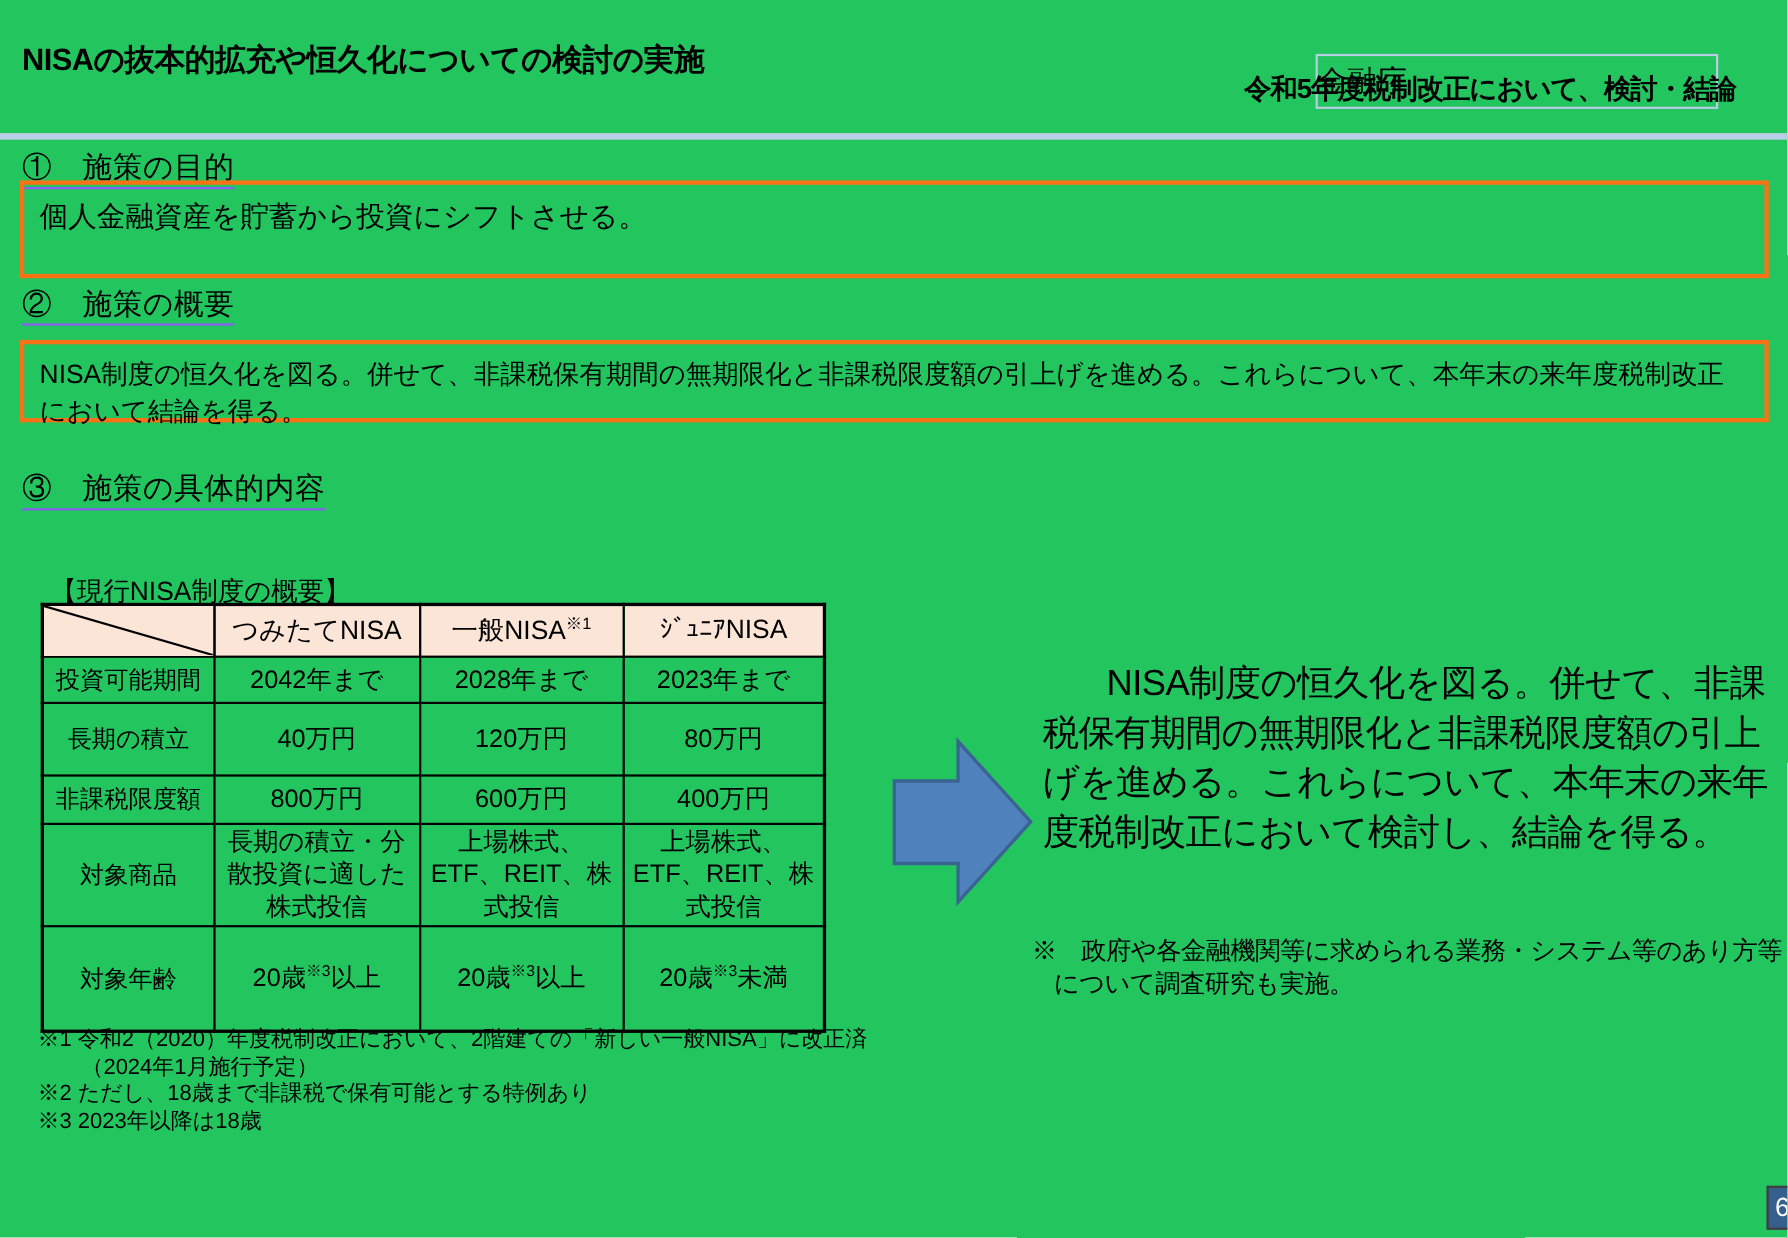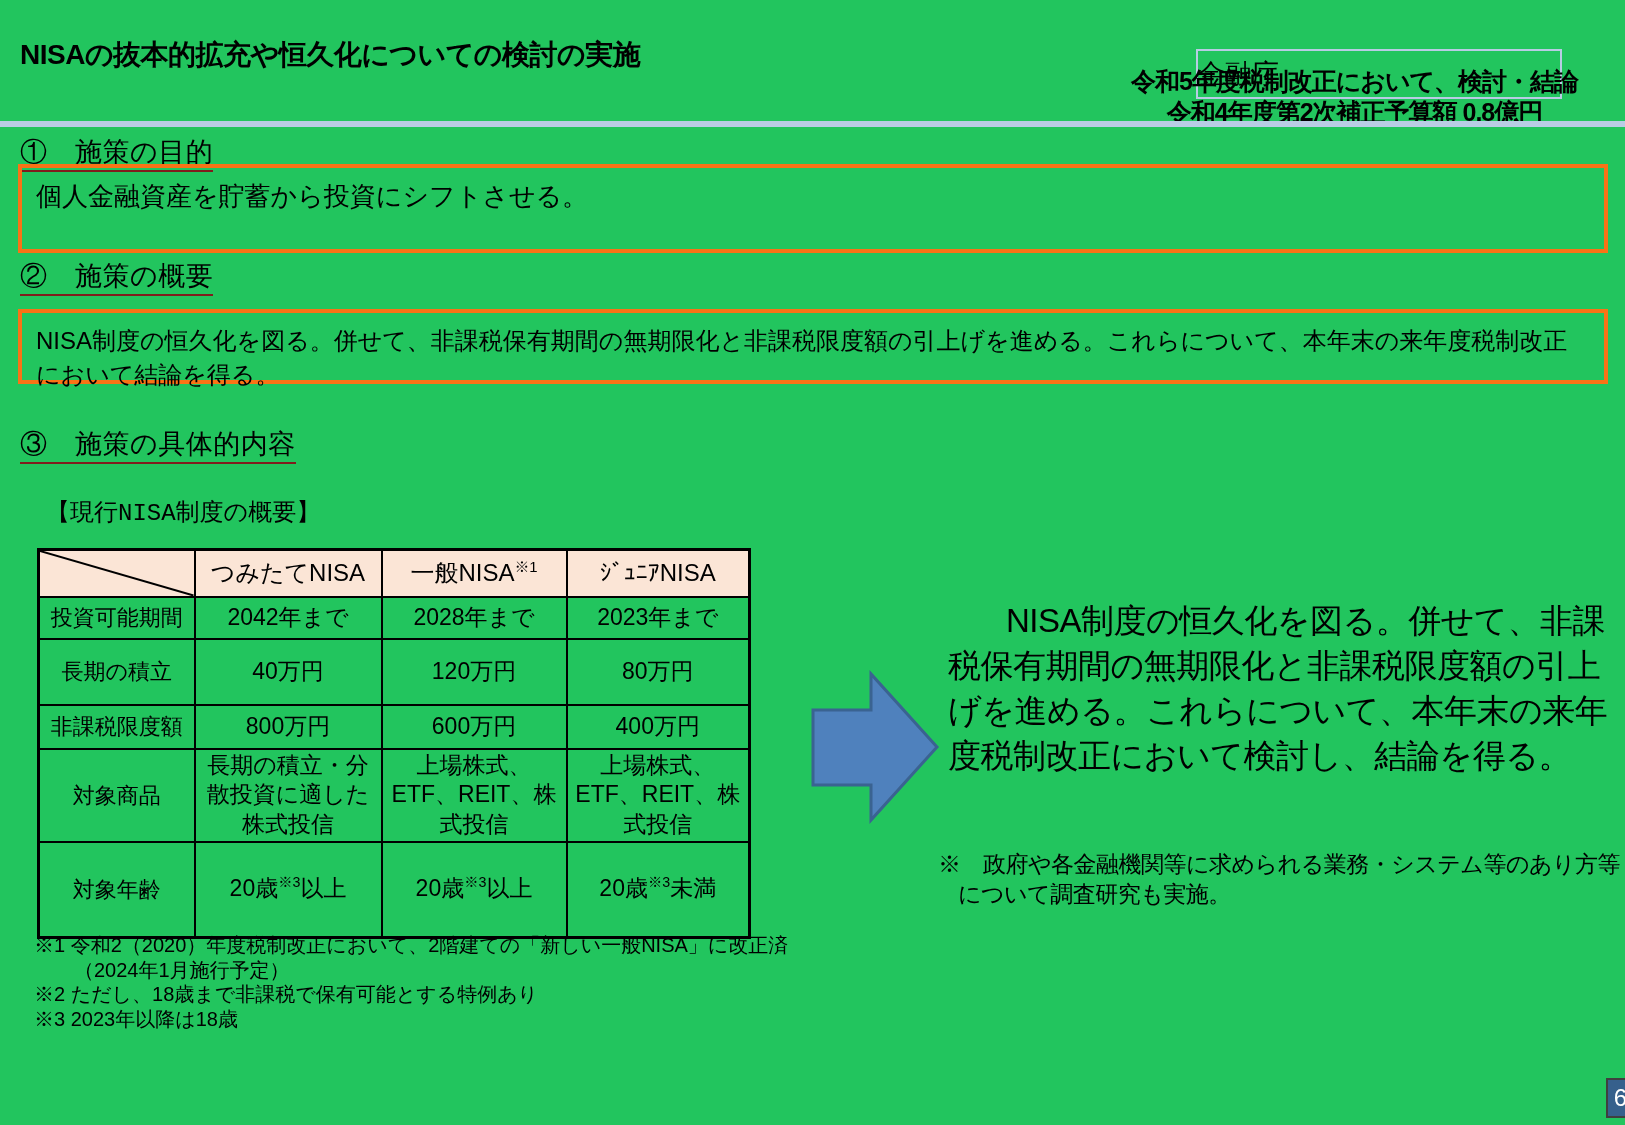--- a/index.html
+++ b/index.html
@@ -21,33 +21,33 @@
   }
   .header-notes {
     left:1092px; top:66px; width:525px; text-align:center;
     font-size:25px; font-weight:bold; line-height:31px; letter-spacing:-1px;
   }
   .top-rule { left:0; top:121px; width:1625px; height:6px; background:#B9CDE5; }
 
   .sec-heading {
     font-size:27px; letter-spacing:0.5px;
   }
-  .sec-heading span { border-bottom:2px solid #7f1d1d; padding-bottom:3px; }
+  .sec-heading span { border-bottom:2px solid #8b5cf6; padding-bottom:3px; }
   .h1 { left:20px; top:134px; }
   .h2 { left:20px; top:258px; }
   .h3 { left:20px; top:426px; }
 
   .info-box {
     left:18px; width:1590px; border:4px solid #f97316; box-sizing:border-box;
     padding:11px 14px; font-size:25px; line-height:34px;
   }
   .box1 { top:164px; height:89px; font-size:26px; }
   .box2 { top:309px; height:75px; font-size:24px; }
 
-  .tbl-title { left:46px; top:496px; font-size:24px;font-family:Liberation Mono, monospace; }
+  .tbl-title { left:46px; top:521px; font-size:24px; }
 
   .nisa-table-wrap { left:37px; top:548px; }
   table.nisa {
     border-collapse:collapse; table-layout:fixed; width:711px;
     border:3px solid #000;
   }
   table.nisa th, table.nisa td {
     border:2px solid #000; text-align:center; vertical-align:middle;
     padding:1px 3px; box-sizing:border-box; overflow:hidden;
   }
@@ -93,21 +93,20 @@
 <div class="slide">
 
   <div class="abs page-title">NISAの抜本的拡充や恒久化についての検討の実施</div>
 
   <div class="abs agency-box">
     <span>金融庁</span>
   </div>
 
   <div class="abs header-notes">
     <div>令和5年度税制改正において、検討・結論</div>
-    <div>令和4年度第2次補正予算額 0.8億円</div>
   </div>
 
   <div class="abs top-rule"></div>
 
   <div class="abs sec-heading h1">
     <span>①　施策の目的</span>
   </div>
   <div class="abs info-box box1">
     <span>個人金融資産を貯蓄から投資にシフトさせる。</span>
   </div>

